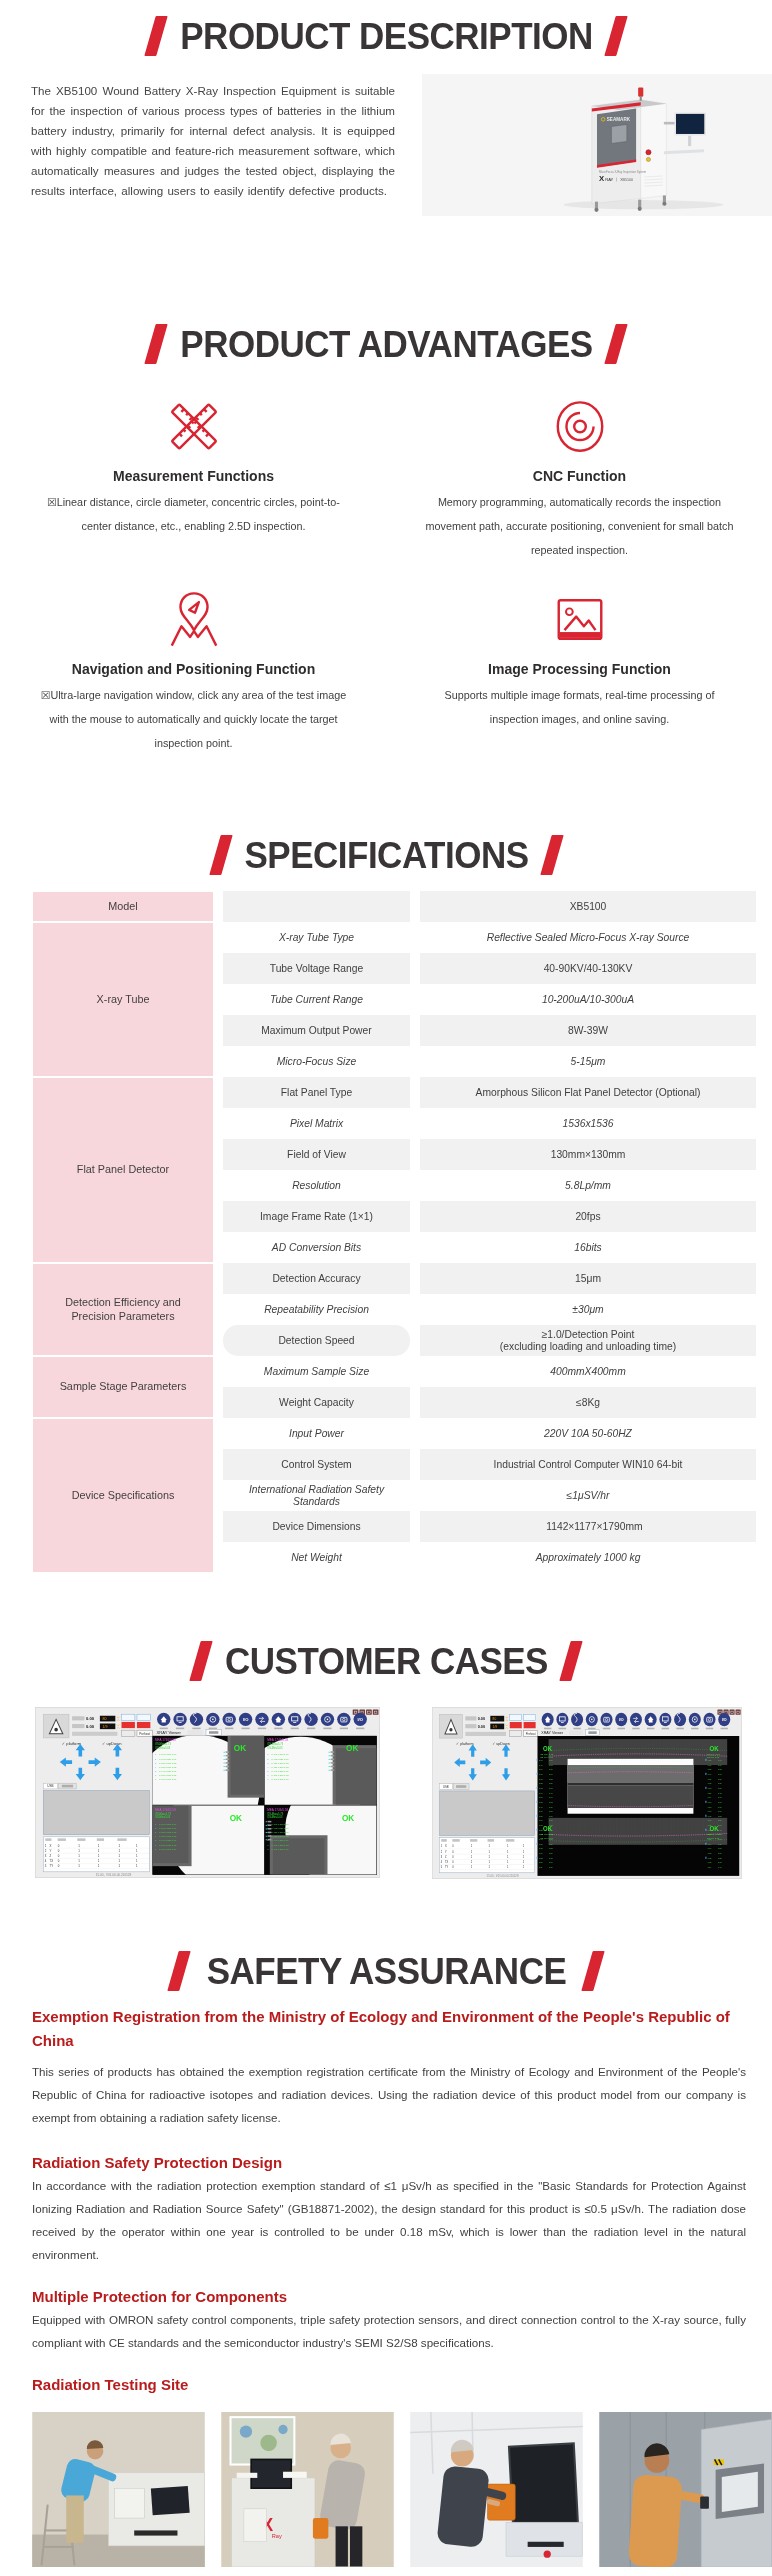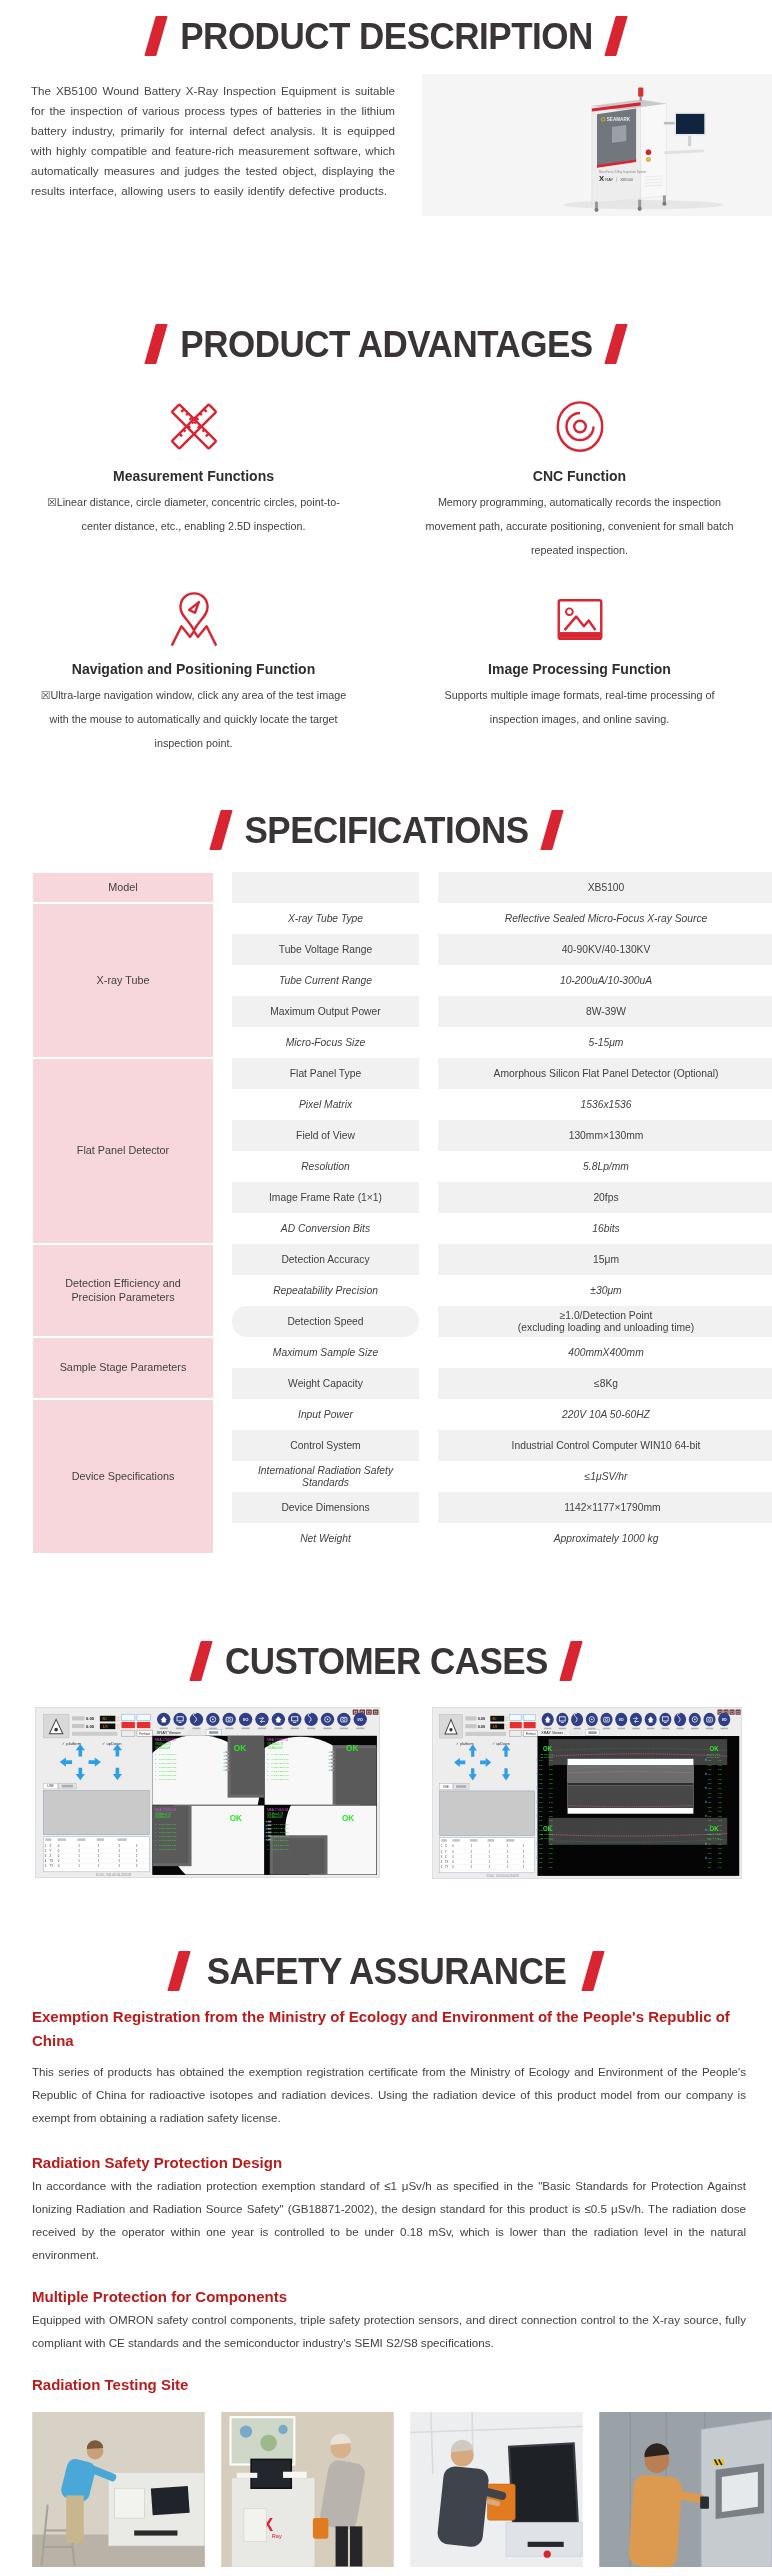--- a/index.html
+++ b/index.html
@@ -12,22 +12,22 @@
   
   #desc-body{position:absolute;left:31px;top:69px;width:364px;font-size:11.6px;line-height:20px;
              text-align:justify;color:#454545;word-spacing:1px;}
   #machine{position:absolute;left:422px;top:74px;width:350px;height:142px;}
   
   .adv-card{position:absolute;width:309px;text-align:center;}
   .adv-icon{height:63px;display:flex;align-items:flex-end;justify-content:center;}
   .adv-card h3{margin:11.3px 0 0 0;font-size:14px;font-weight:700;color:#2f2c2d;}
   .adv-card p{margin:6.2px 0 0 0;font-size:10.8px;line-height:24px;color:#3f3f3f;}
   
-  #spec-grid{position:absolute;left:33px;top:872px;display:grid;width:709px;
-             grid-template-columns:180px 187px 336px;column-gap:19px;grid-auto-rows:31px;}
+  #spec-grid{position:absolute;left:33px;top:891px;display:grid;width:709px;
+             grid-template-columns:180px 187px 336px;column-gap:10px;grid-auto-rows:31px;}
   .pink-cell{grid-column:1;background:#f8d7dc;margin:1px 0;display:flex;align-items:center;justify-content:center;
              text-align:center;font-size:10.8px;color:#3f3f3f;padding:0 15.5px;line-height:13.4px;}
   .cell{display:flex;flex-direction:column;align-items:center;justify-content:center;text-align:center;
         font-size:10.3px;color:#3f3f3f;padding:0 7.2px;line-height:12px;}
   .cg{background:#f1f1f1;} .cw{background:#ffffff;font-style:italic;}
   
   .shot{position:absolute;background:#ededed;}
   #shot-left{left:35px;top:1707px;width:345px;height:171px;}
   #shot-right{left:432px;top:1707px;width:310px;height:172px;}
   .shot svg{display:block;width:100%;height:100%;}
@@ -158,21 +158,21 @@
         <circle cx="38" cy="46" r="7" stroke-width="4"></circle>
         <path d="M28,84 L52,56 L68,76 L78,64 L92,84" stroke-linejoin="round"></path>
         <rect x="18" y="88" width="84" height="12" fill="#d92432" stroke="none"></rect>
       </g>
         </svg>
     </div>
     <h3>Image Processing Function</h3>
     <p>Supports multiple image formats, real-time processing of inspection images, and online saving.</p>
   </div>
 
-  <div class="sec-title" style="top:806px;">
+  <div class="sec-title" style="top:831px;">
     <span class="slash"></span>
     <span class="txt">SPECIFICATIONS</span>
     <span class="slash"></span>
   </div>
 
   <div id="spec-grid">
       <div class="pink-cell" style="grid-row: 1 / span 1;">Model</div>
       <div class="cell cg" style="grid-area: 1 / 2;"></div>
       <div class="cell cg" style="grid-area: 1 / 3;">
         <div>XB5100</div>

